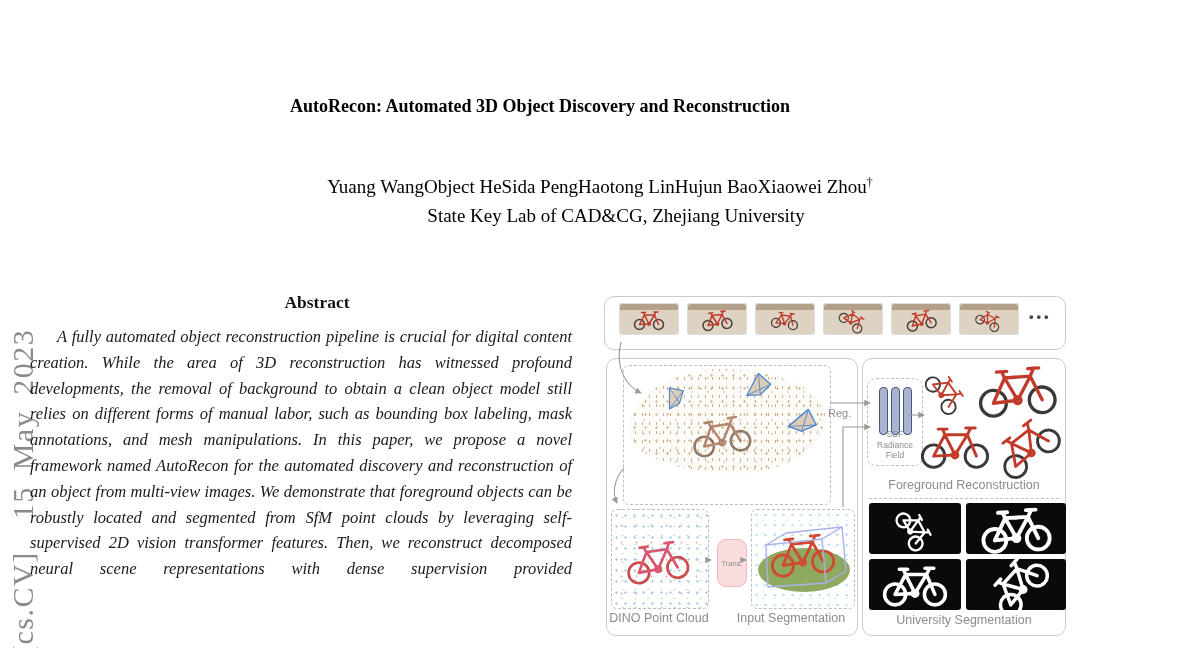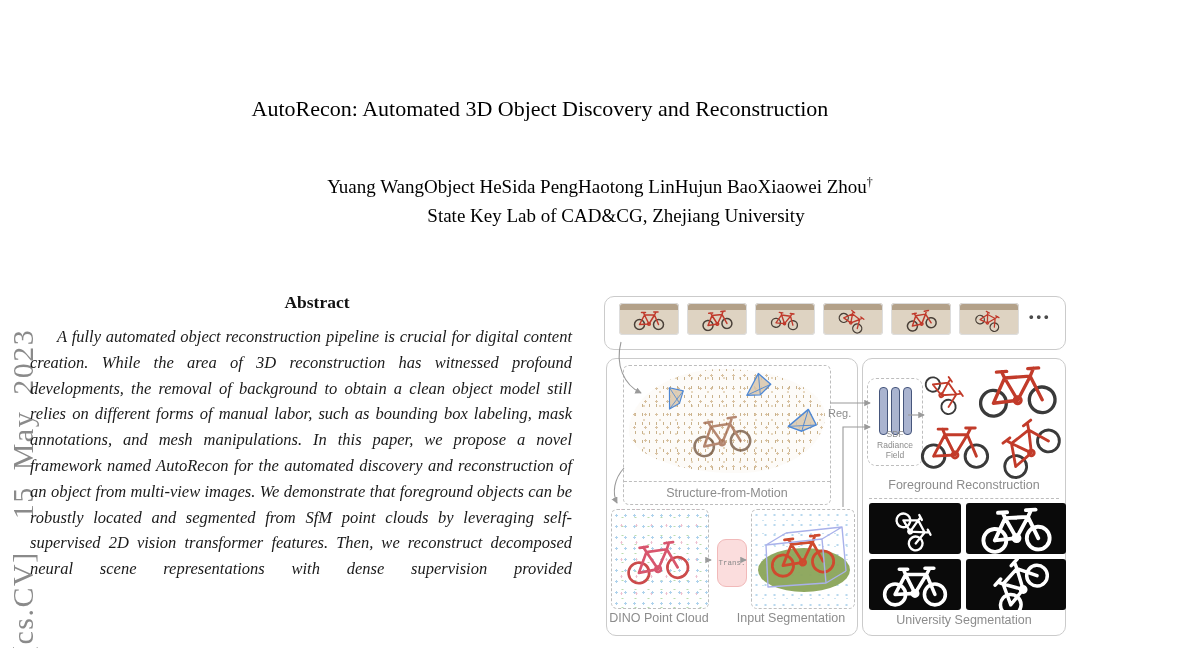--- a/index.html
+++ b/index.html
@@ -13,21 +13,21 @@
   .arxiv-stamp{
     position:absolute;left:6px;top:656px;
     transform:rotate(-90deg);transform-origin:left top;
     font-family:"Liberation Serif", serif;
     font-size:30px;color:#8a8a8a;letter-spacing:1.5px;
     white-space:pre;word-spacing:7px;
   }
   
   .paper-title{
     position:absolute;top:96px;left:0;width:1080px;
-    text-align:center;font-weight:normal;font-size:22px;color:#000;
+    text-align:center;font-weight:bold;font-size:18px;color:#000;
   }
   .authors-row{
     position:absolute;top:176px;left:0;width:1200px;
     display:flex;justify-content:center;
     font-size:19px;color:#000;
   }
   .authors-row sup{font-size:12px;vertical-align:super;line-height:0;}
   .affiliation{
     position:absolute;top:205px;left:16px;width:1200px;
     text-align:center;font-size:19px;color:#000;
@@ -80,21 +80,21 @@
     background-size:9px 11px,13px 9px,15px 17px;
     background-position:0 0,4px 3px,2px 7px;}
   .speckle-blue{background-image:
       radial-gradient(#b8d8ee 1px, transparent 1.2px),
       radial-gradient(#cde4f2 0.8px, transparent 1px);
     background-size:9px 10px,12px 13px;
     background-position:0 0,5px 4px;}
   .trans-pill{position:absolute;left:110px;top:180px;width:28px;height:46px;
     background:#fbdddd;border:1px solid #f1b9b9;border-radius:9px;
     display:flex;align-items:center;justify-content:center;}
-  .trans-pill span{font-size:7.5px;color:#8a8a8a;font-family:Liberation Mono, monospace;}
+  .trans-pill span{font-size:7.5px;color:#8a8a8a;}
   .dino-label{position:absolute;left:0px;top:252px;width:104px;}
   .coarse-label{position:absolute;left:116px;top:252px;width:136px;}
 
   .right-panel{left:258px;top:65px;width:204px;height:278px;padding-left:44px;}
   .sdf-box{left:4px;top:19px;width:56px;height:88px;border-radius:9px;}
   .bars{position:absolute;left:11px;top:8px;display:flex;gap:3px;}
   .bar{width:9px;height:48px;border-radius:4px;background:#aab4d0;border:1.3px solid #46567c;box-sizing:border-box;}
   .sdf-label{position:absolute;left:0;bottom:5px;width:100%;text-align:center;
     font-size:8.5px;line-height:1.2;color:#8c8c8c;}
   .recon-bike{position:absolute;}
@@ -194,23 +194,20 @@
         </svg>
       <svg style="position:absolute;left:120px;top:5px;width:30px;height:30px;transform:rotate(10deg)" viewBox="0 0 32 32">
           <use href="#frustum" xlink:href="#frustum"></use>
         </svg>
       <svg style="position:absolute;left:164px;top:40px;width:32px;height:32px;transform:rotate(32deg)" viewBox="0 0 32 32">
           <use href="#frustum" xlink:href="#frustum"></use>
         </svg>
       <svg style="position:absolute;left:66px;top:48px;width:62px;height:42px;opacity:.75;color:#9d6244;--wheel:#6e5038;transform:rotate(-9deg)" viewBox="0 0 64 42">
           <use href="#bike" xlink:href="#bike"></use>
         </svg>
-      <div class="sfm-strip">
-        <span class="figlabel">Structure-from-Motion</span>
-      </div>
     </div>
 
     <div class="dashedbox speckle-multi dino-box">
       <svg style="position:absolute;left:12px;top:28px;width:66px;height:46px;color:#d8566e;--wheel:#cc4b4b;transform:rotate(-8deg)" viewBox="0 0 64 42">
           <use href="#bike" xlink:href="#bike"></use>
         </svg>
     </div>
 
     <div class="trans-pill">
       <span>Trans.</span>

